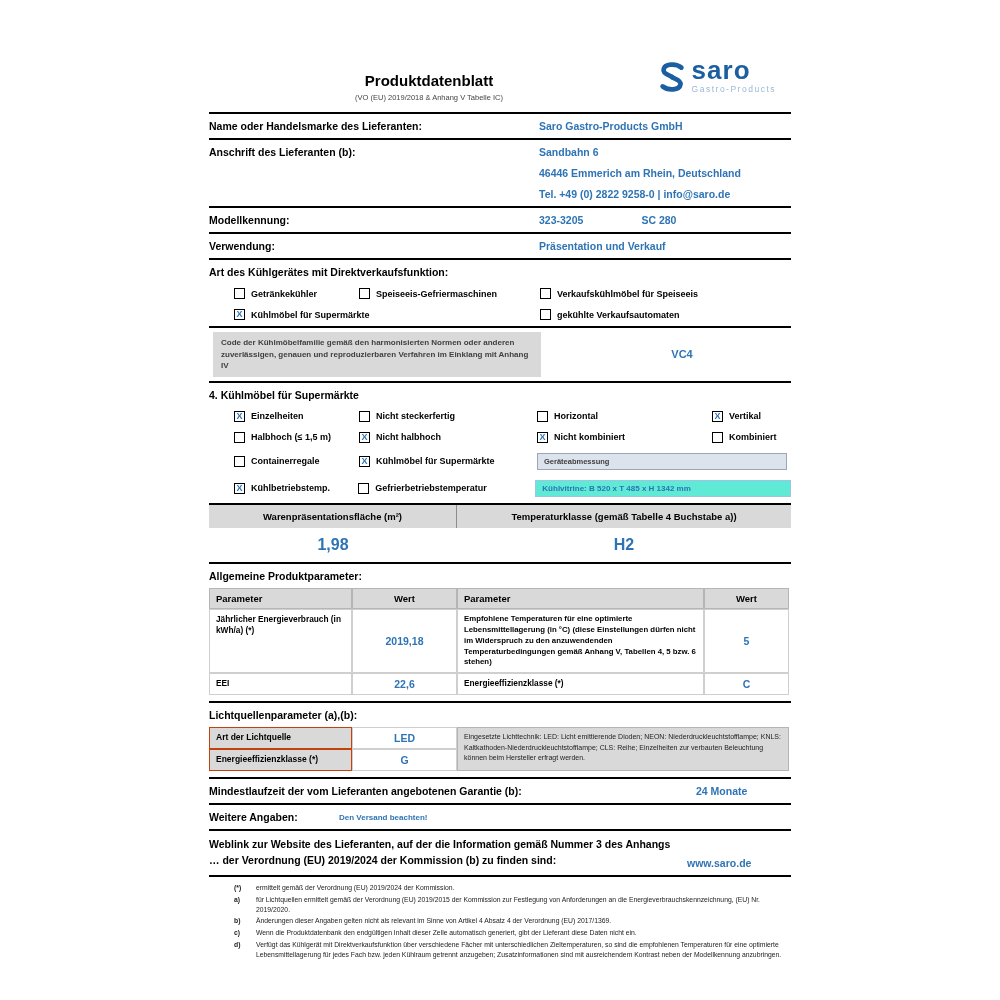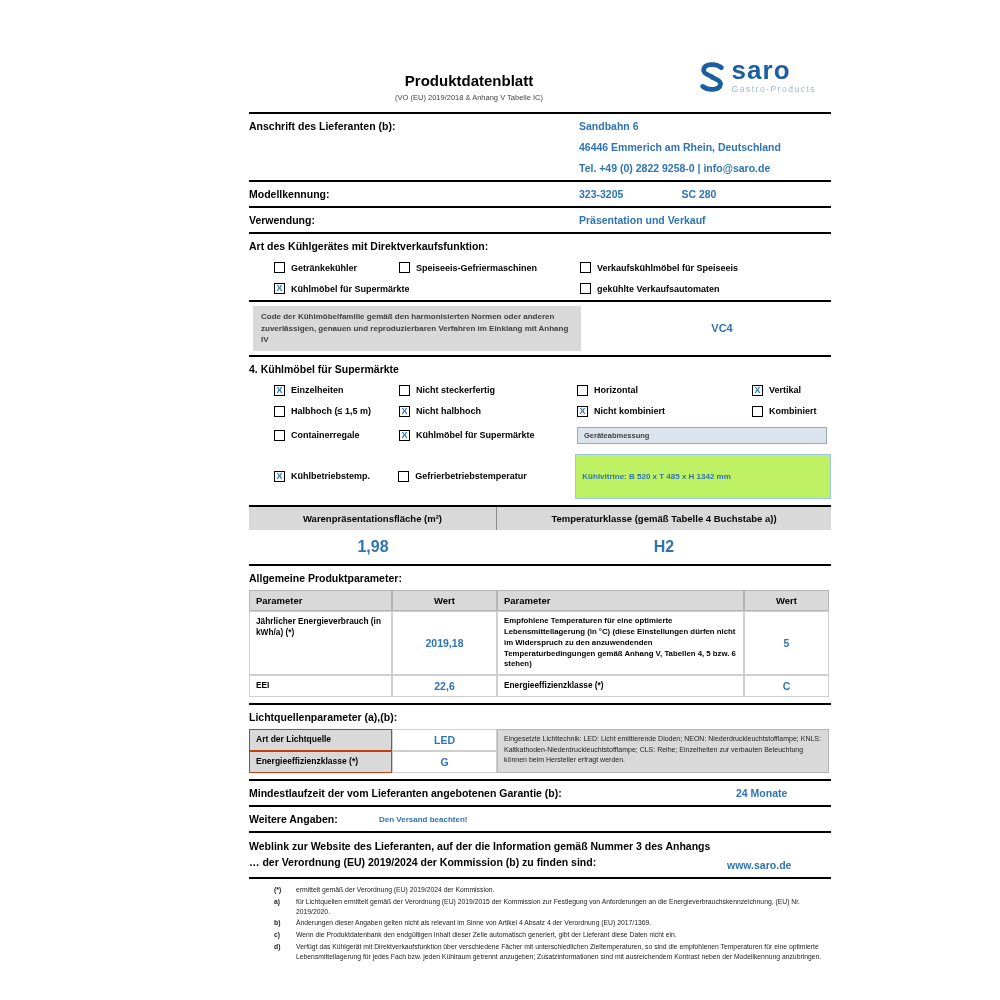--- a/index.html
+++ b/index.html
@@ -1,18 +1,18 @@
 <!DOCTYPE html>
 <html><head>
 <meta charset="utf-8">
 <style>
   * { box-sizing: border-box; margin: 0; padding: 0; }
   html,body { width:1000px; height:1000px; background:#fff; overflow:hidden;
               font-family:"Liberation Sans", sans-serif; color:#000; }
-  .page { position:absolute; left:209px; top:50px; width:582px;margin-left:40px; }
+  .page { position:absolute; left:209px; top:50px; width:582px; }
 
   
   .hdr { display:flex; position:relative; padding:12px 0 10px 0; border-bottom:2px solid #000; }
   .title-wrap { width:440px; text-align:center; padding-top:10px; }
   .title { font-size:15px; font-weight:bold; }
   .subtitle { font-size:7.5px; color:#444; margin-top:4px; }
   .logo { position:absolute; right:15px; top:8px; display:flex; align-items:flex-end; gap:5px; }
   .logo-mark { width:30px; height:34px; }
   .logo-brand { font-size:26px; font-weight:bold; color:#1b5fa0; letter-spacing:1px; line-height:24px; }
   .logo-tagline { font-size:8.5px; color:#9bb8d8; letter-spacing:1.5px; margin-top:2px; }
@@ -38,22 +38,22 @@
   .cbi.last { flex:1; }
 
   .codebox { display:flex; padding:4px;gap:36px; }
   .codelabel { width:328px; flex:none; background:#d9d9d9; color:#404040;
                font-size:8px; font-weight:bold; padding:5px 8px; line-height:1.45; }
   .codeval { flex:1; display:flex; align-items:center; justify-content:center;
              color:#2e74b5; font-weight:bold; font-size:11px; }
 
   .dimhdr { width:250px; background:#dde3ec; border:1px solid #9aa7b5; color:#404040;
             font-size:7.5px; font-weight:bold; padding:3px 6px; }
-  .dimval { width:257px; background:#bef264; border:1px solid #9dc3e6; color:#2e74b5;
-            font-size:8px; font-weight:bold; padding:17px 6px; }
+  .dimval { width:257px; background:#5eead4; border:1px solid #9dc3e6; color:#2e74b5;
+            font-size:8px; font-weight:bold; padding:3px 6px; }
 
   .disp { padding:0; }
   .disphdr { display:flex; background:#d9d9d9; }
   .disphdr > div { padding:6px 4px; font-size:9.5px; font-weight:bold; text-align:center; }
   .dh-l { width:248px; border-right:1px solid #8c8c8c; }
   .dh-r { flex:1; }
   .dispvals { display:flex; }
   .dispvals > div { padding:8px 4px; font-size:16px; font-weight:bold; color:#2e74b5; text-align:center; }
   .dv-l { width:248px; } .dv-r { flex:1; }
 
@@ -101,20 +101,24 @@
         <path d="M26 7 C20 2 8 3 7 9 C6 14 14 15 16 17" fill="none" stroke="#1b5fa0" stroke-width="5" stroke-linecap="round"></path>
         <path d="M6 27 C12 32 24 31 25 25 C26 20 18 19 16 17" fill="none" stroke="#1b5fa0" stroke-width="5" stroke-linecap="round"></path>
       </svg>
       <div class="logo-text">
         <div class="logo-brand">saro</div>
         <div class="logo-tagline">Gastro-Products</div>
       </div>
     </div>
   </div>
 
+  <div class="sect kv">
+    <div class="k">Name oder Handelsmarke des Lieferanten:</div>
+    <div class="v">Saro Gastro-Products GmbH</div>
+  </div>
 
   <div class="sect kv addr">
     <div class="k">Anschrift des Lieferanten (b):</div>
     <div class="v">
       <div>Sandbahn 6</div>
       <div>46446 Emmerich am Rhein, Deutschland</div>
       <div>Tel. +49 (0) 2822 9258-0 | info@saro.de</div>
     </div>
   </div>
 

